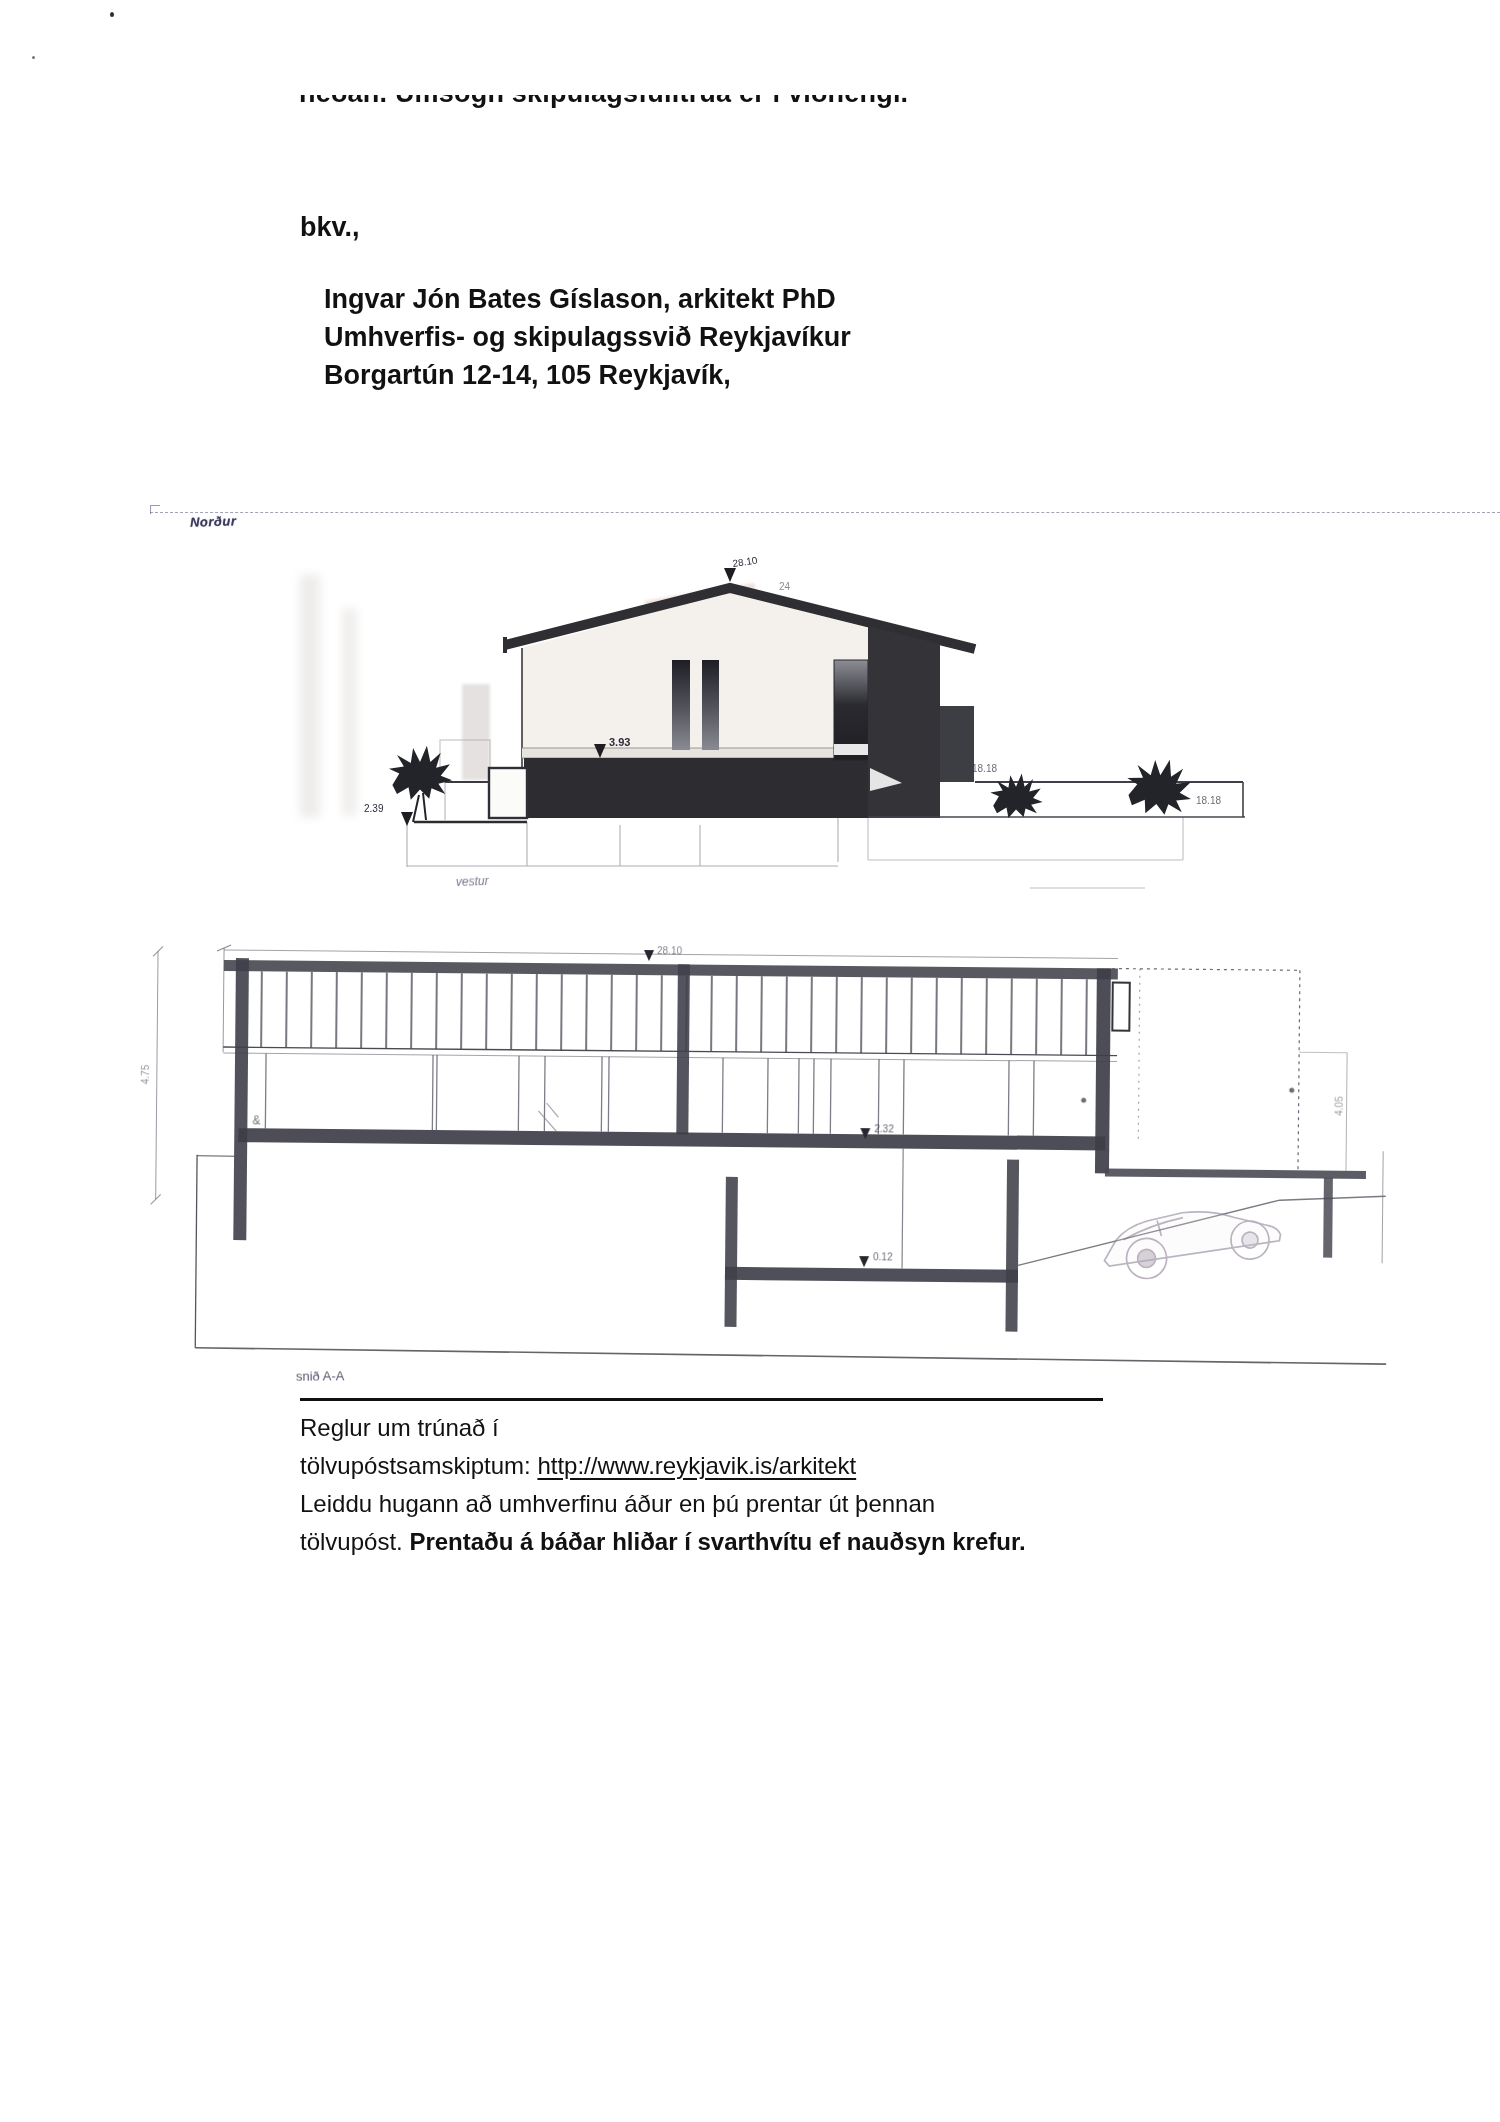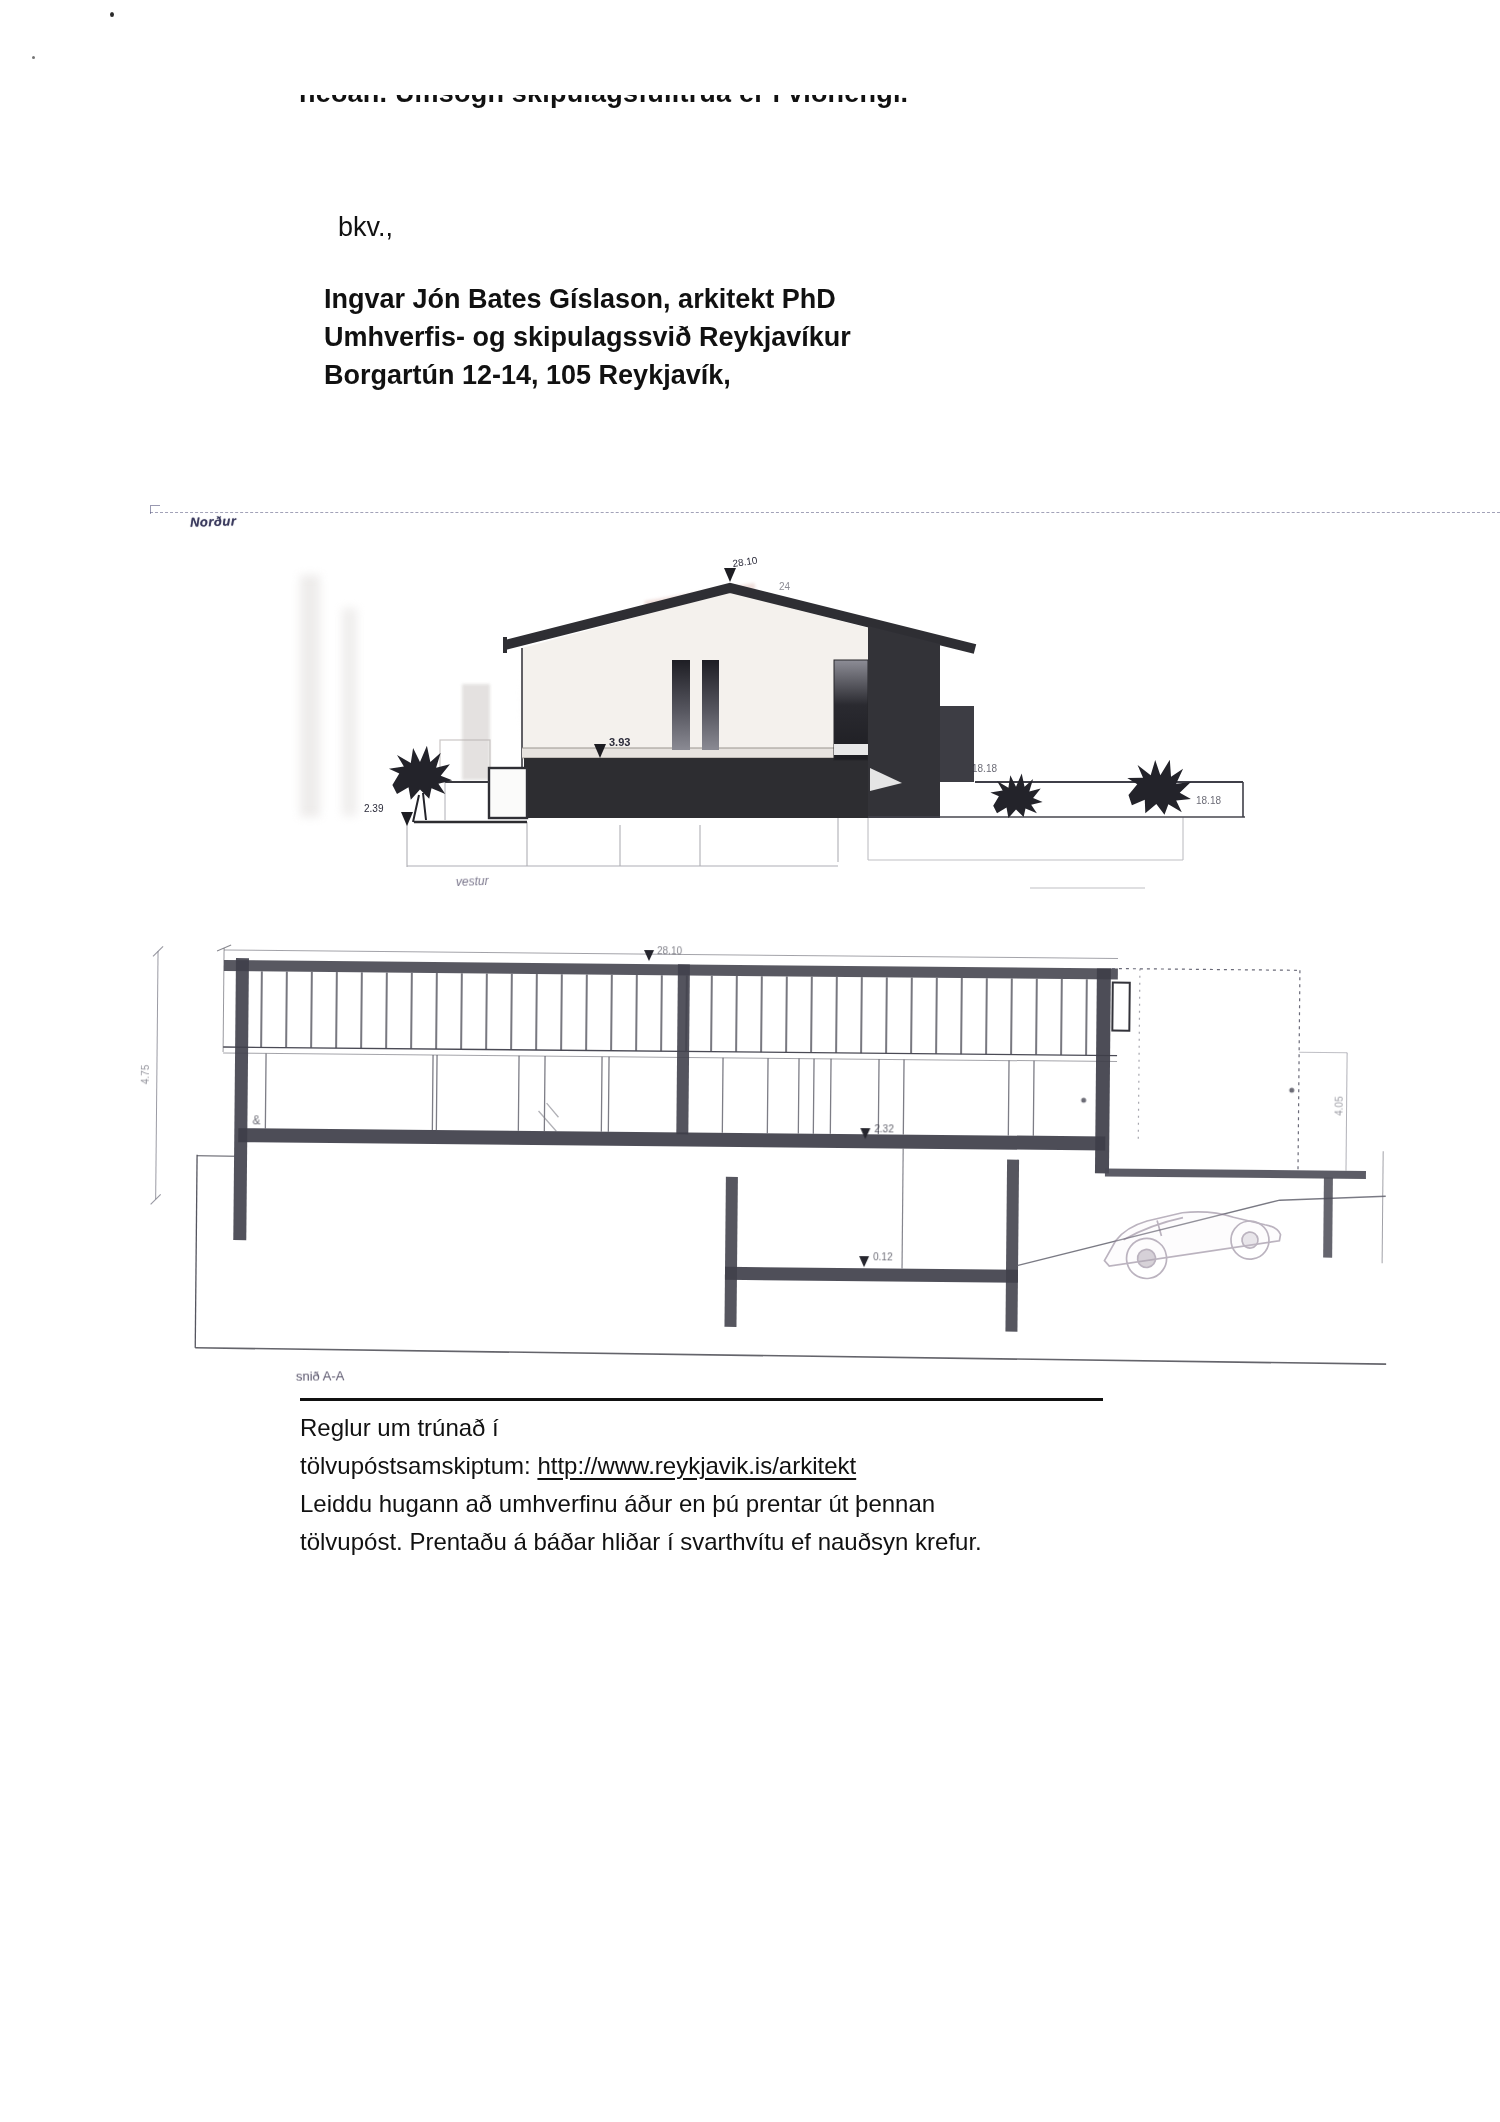--- a/index.html
+++ b/index.html
@@ -10,36 +10,36 @@
     color:#111111;
   }
   .speck{position:absolute;background:#2a2a2a;border-radius:50%;}
   #speck-1{left:110px;top:12px;width:4px;height:5px;}
   #speck-2{left:32px;top:56px;width:3px;height:3px;opacity:.65;}
 
   
   .top-clip{position:absolute;left:299px;top:95px;width:760px;height:36px;overflow:hidden;}
   .top-clip span{position:absolute;left:0;top:-17px;font-weight:700;font-size:27px;white-space:nowrap;letter-spacing:.2px;}
 
-  .salutation{position:absolute;left:300px;top:212px;font-weight:400;font-size:27px;margin-left:38px;}
+  .salutation{position:absolute;left:300px;top:212px;font-weight:700;font-size:27px;}
   .signature{position:absolute;left:300px;top:280px;font-weight:700;font-size:27px;line-height:38px;white-space:nowrap;margin-left:24px;}
 
   .terrain-divider{position:absolute;left:150px;top:512px;width:1350px;border-top:1px dashed rgba(85,85,125,.55);}
   .terrain-tick{position:absolute;left:150px;top:505px;width:9px;height:8px;border-left:1px solid rgba(85,85,125,.6);border-top:1px solid rgba(85,85,125,.6);}
   .north-label{position:absolute;left:190px;top:514px;font-size:13px;font-style:italic;font-weight:700;
     color:#3b3b5e;transform:rotate(-2deg);letter-spacing:.5px;text-shadow:0 0 1px rgba(59,59,94,.7);}
 
   svg{position:absolute;}
   #elevation-svg{left:130px;top:520px;}
   #section-svg{left:130px;top:930px;}
 
   .footer{position:absolute;left:300px;top:1398px;font-size:24px;line-height:38px;white-space:nowrap;}
   .footer .rule{width:803px;height:3px;background:#111;margin-bottom:8px;}
   .footer .link{text-decoration:underline;text-underline-offset:4px;color:#111;}
-  .footer .bold{font-weight:400;margin-top:27px;}
+  .footer .bold{font-weight:700;margin-top:27px;}
 
   .smudge{filter:blur(.55px);}
 </style>
 </head>
 <body>
 
 <div class="page">
 
   <div class="speck" id="speck-1"></div>
   <div class="speck" id="speck-2"></div>

